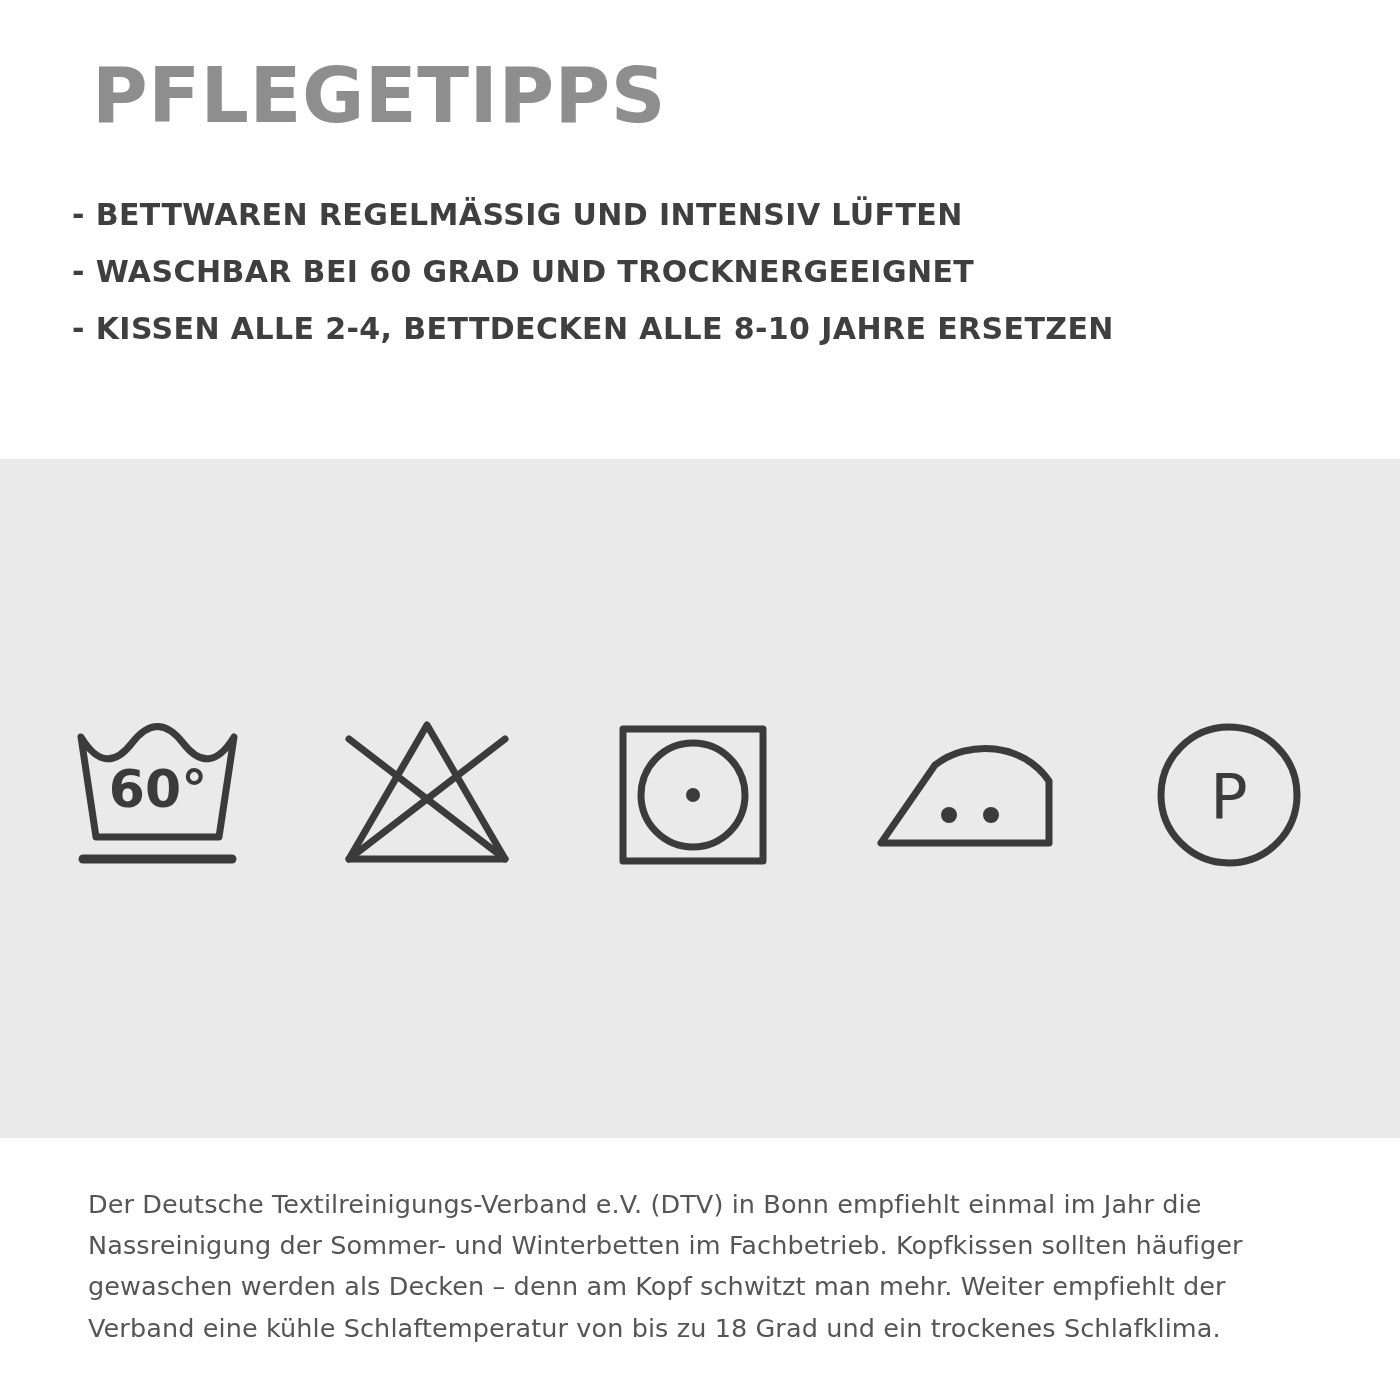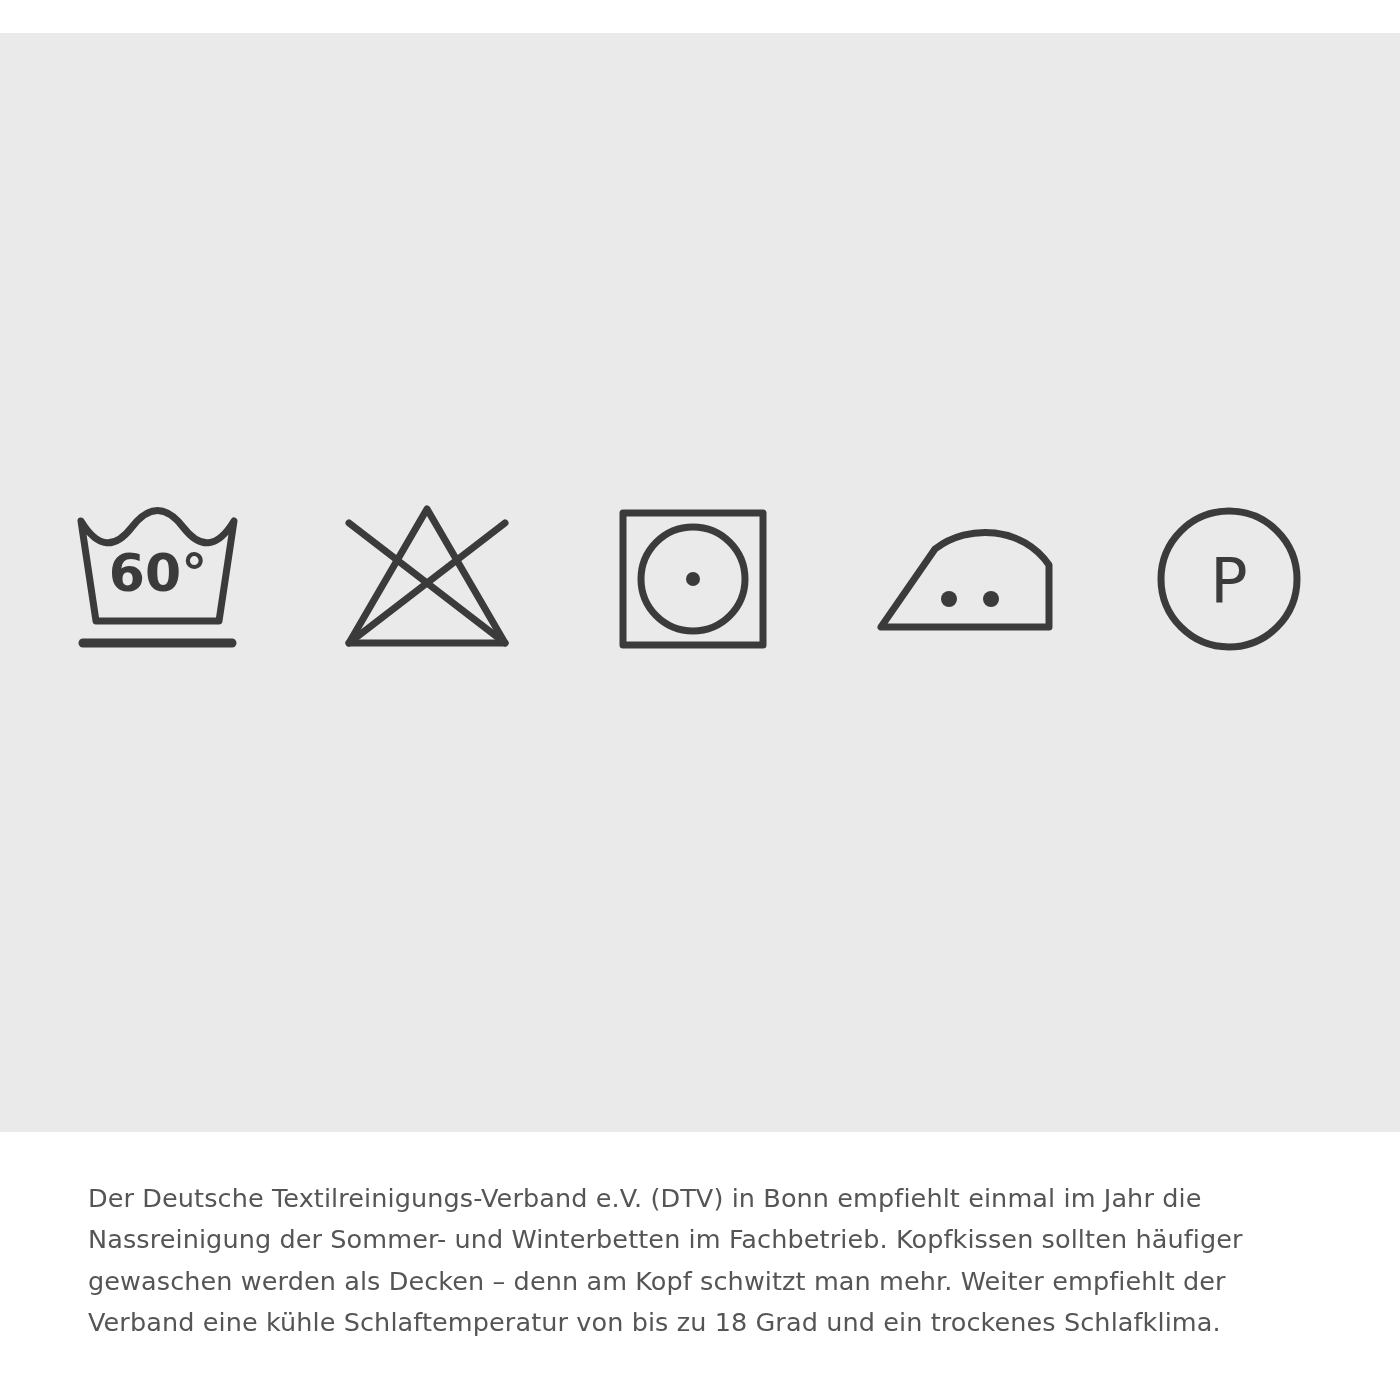--- a/index.html
+++ b/index.html
@@ -107,20 +107,29 @@
     font-family: "DejaVu Sans", "Liberation Sans", sans-serif;
     font-weight: normal;
     letter-spacing: 0.1px;
   }
 </style>
 </head>
 <body>
 
 <div class="page">
 
+  <div class="top-block">
+    <h1 class="page-title">PFLEGETIPPS</h1>
+
+    <ul class="bullet-list">
+      <li>- BETTWAREN REGELMÄSSIG UND INTENSIV LÜFTEN</li>
+      <li>- WASCHBAR BEI 60 GRAD UND TROCKNERGEEIGNET</li>
+      <li>- KISSEN ALLE 2-4, BETTDECKEN ALLE 8-10 JAHRE ERSETZEN</li>
+    </ul>
+  </div>
 
   <div class="symbol-band">
     <div class="symbol-row">
 
       <div class="symbol">
         <svg width="190" height="160" viewBox="0 0 190 160" fill="none" stroke="#3b3b3b" stroke-width="7" stroke-linecap="round" stroke-linejoin="round">
 
           <path d="M12 18
                    C 29 46, 46 46, 63 24
                    C 80 2, 97 2, 114 24

